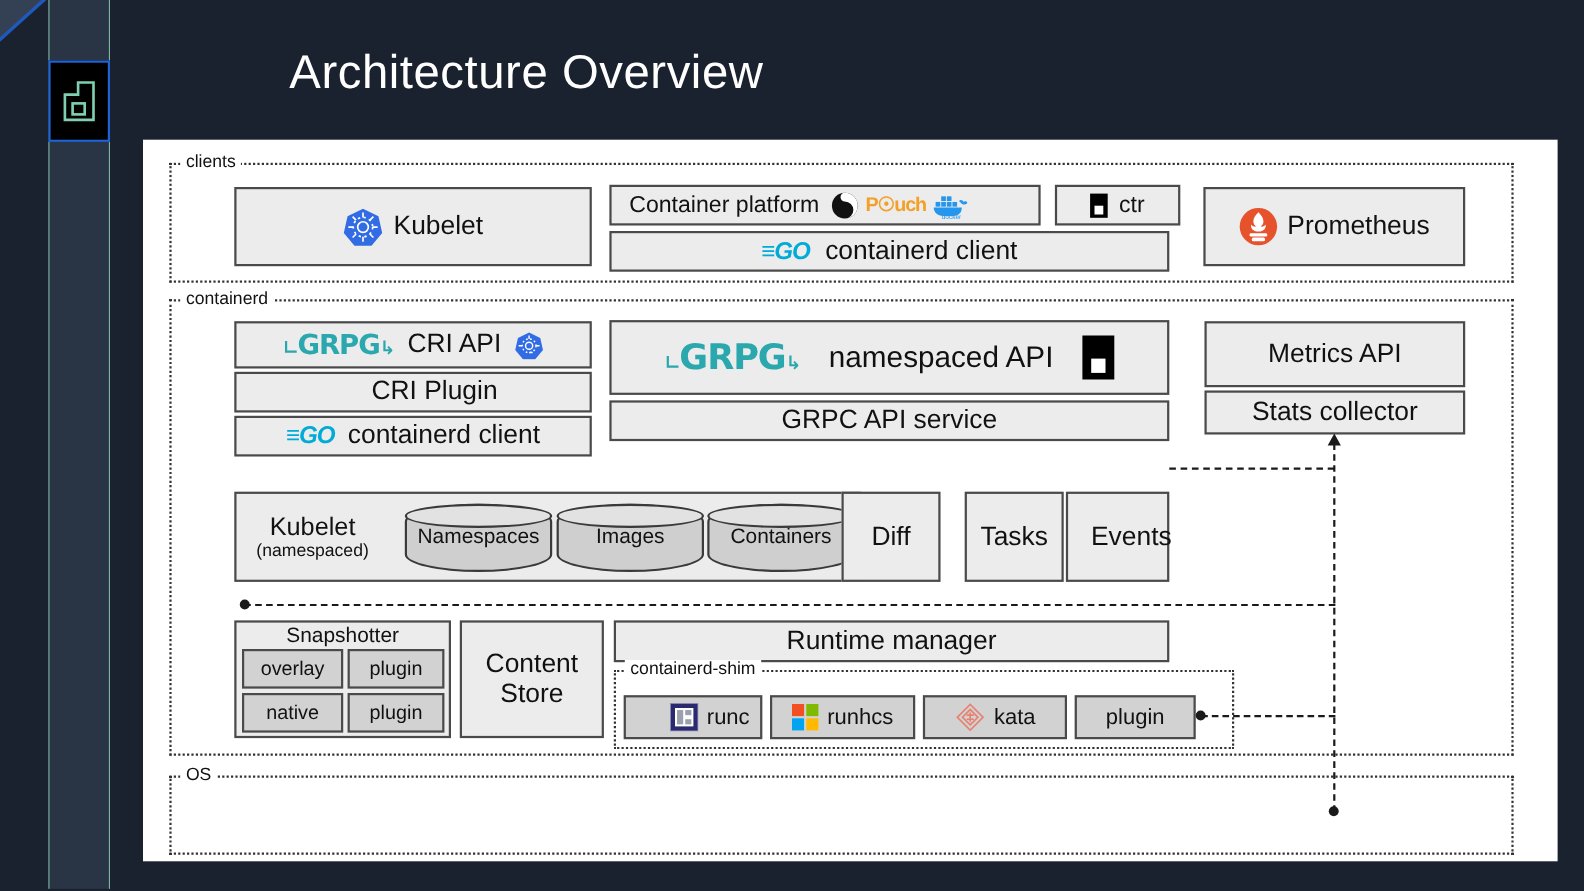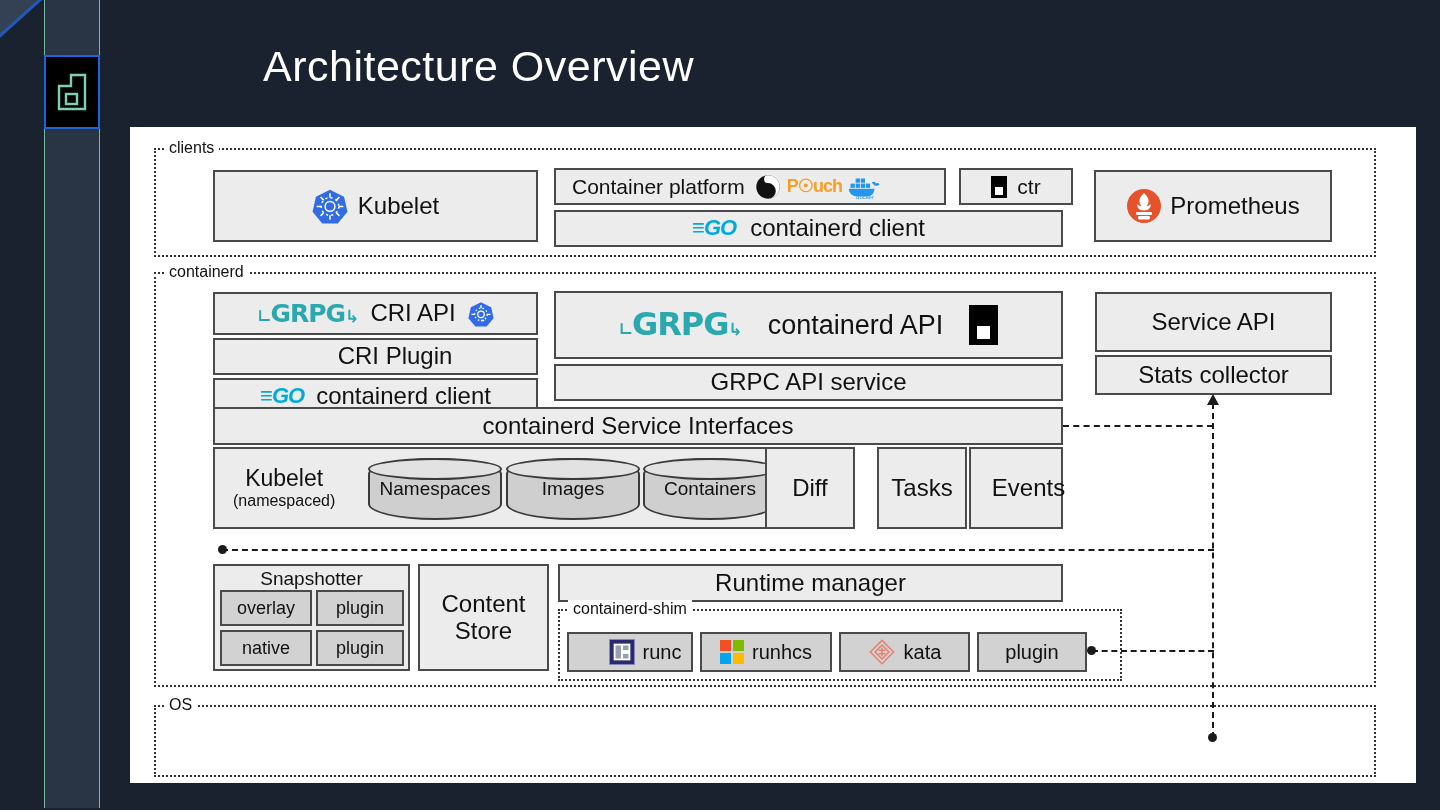--- a/index.html
+++ b/index.html
@@ -224,41 +224,38 @@
       <span>CRI Plugin</span>
     </div>
 
     <div class="box lg" style="left:83px; top:251px; width:325px; height:37px; gap:12px;">
       <span class="go">≡GO</span>
       <span>containerd client</span>
     </div>
 
     <div class="box" style="left:424px; top:164px; width:509px; height:68px; gap:26px; font-size:27px;">
       <span class="grpc" style="font-size:32px;"><span class="hk">∟</span>GRPG<span class="hk">↳</span></span>
-      <span>containerd API</span>
+      <span>namespaced API</span>
       <span class="cd-mark" style="width:29px;height:40px;">
         <span style="position:absolute;left:8px;bottom:6px;width:13px;height:13px;background:#fff;display:block;"></span>
       </span>
     </div>
 
     <div class="box lg" style="left:424px; top:237px; width:509px; height:37px;">
       <span>GRPC API service</span>
     </div>
 
     <div class="box lg" style="left:965px; top:165px; width:237px; height:60px;">
-      <span>Service API</span>
+      <span>Metrics API</span>
     </div>
 
     <div class="box lg" style="left:965px; top:228px; width:237px; height:40px;">
       <span>Stats collector</span>
     </div>
 
-    <div class="box lg" style="left:83px; top:280px; width:850px; height:38px;">
-      <span>containerd Service Interfaces</span>
-    </div>
 
     <div class="box" style="left:83px; top:320px; width:570px; height:82px; justify-content:flex-start; padding-left:18px;">
       <span style="display:flex;flex-direction:column;align-items:center;">
         <span style="font-size:23px;">Kubelet</span>
         <span style="font-size:16px;">(namespaced)</span>
       </span>
     </div>
     <div class="cyl" style="left:238px; top:331px; width:134px; height:62px;">
       <span>Namespaces</span>
     </div>

